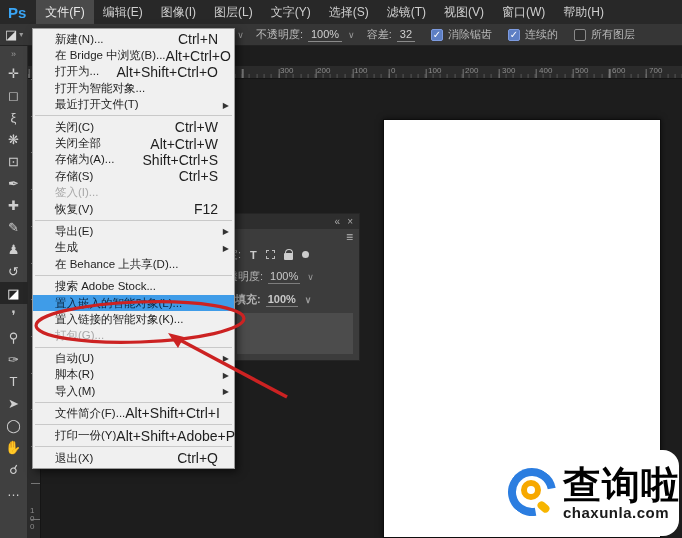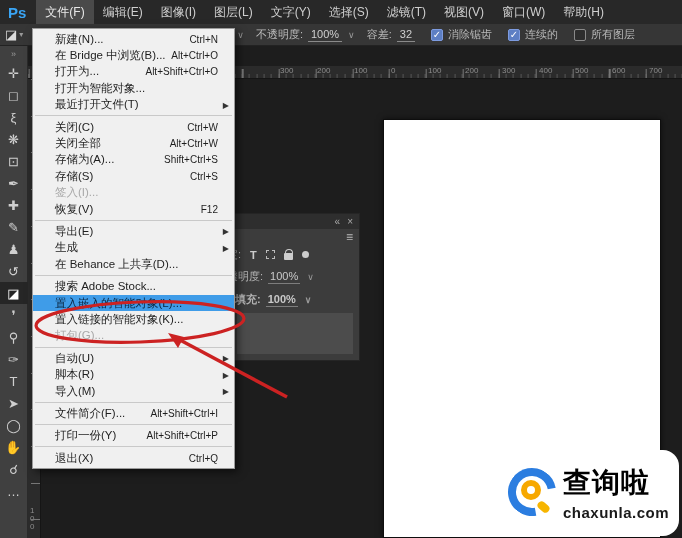--- a/index.html
+++ b/index.html
@@ -67,21 +67,21 @@
   #watermark { position:absolute; left:501px; top:450px; width:178px; height:86px;
     background:#ffffff; border-radius:16px; z-index:4; display:flex; align-items:center; padding-left:6px; }
   .wm-logo { position:relative; width:52px; height:52px; flex:0 0 52px; }
   .wm-ring { position:absolute; left:1px; top:1px; width:48px; height:48px; border-radius:50%;
     border:8px solid #2b7de0; border-right-color:transparent; transform:rotate(35deg); }
   .wm-lens { position:absolute; left:14px; top:13px; width:20px; height:20px; border-radius:50%;
     border:6px solid #f7a800; }
   .wm-handle { position:absolute; left:30px; top:36px; width:13px; height:8px; border-radius:4px;
     background:#f7b500; transform:rotate(40deg); }
   .wm-text { margin-left:4px; display:flex; flex-direction:column; align-items:flex-start; }
-  .wm-title { font-family:Liberation Mono, monospace; font-weight:700; font-size:28px;
+  .wm-title { font-family:Liberation Serif, serif; font-weight:700; font-size:38px;
     line-height:38px; color:#000; letter-spacing:1px; white-space:nowrap; }
   .wm-domain { font-size:15px; color:#1a1a1a; font-weight:700; letter-spacing:.5px; }
 
   
   #layers-panel { position:absolute; left:208px; top:213px; width:152px; height:148px;
     background:#3c3c3c; border:1px solid #252525; z-index:8; color:#b3b3b3; font-size:11px;
     display:flex; flex-direction:column; }
   .lp-header { height:15px; background:#2e2e2e; display:flex; justify-content:flex-end;
     align-items:center; gap:7px; padding-right:6px; color:#aaa; font-size:10px; }
   .lp-menurow { height:15px; display:flex; justify-content:flex-end; align-items:center;
@@ -99,21 +99,21 @@
   .lp-caret { margin-left:7px; font-size:9px; color:#9a9a9a; }
   .lp-list { flex:1; margin:2px 6px 6px 28px; background:#4c4c4c; }
 
   
   #file-menu { position:absolute; left:32px; top:28px; width:203px;
     background:#f0f0f0; border:1px solid #9b9b9b; box-shadow:3px 3px 8px rgba(0,0,0,.55);
     z-index:40; padding:2px 0; }
   .fm-item { position:relative; height:16.4px; display:flex; align-items:center;
     font-size:11.5px; color:#1e1e1e; padding:0 16px 0 10px; cursor:default; }
   .fm-label { margin-left:12px; white-space:nowrap; }
-  .fm-short { margin-left:auto; white-space:nowrap; font-size:10px; color:#1e1e1e; }
+  .fm-short { margin-left:auto; white-space:nowrap; font-size:14px; color:#1e1e1e; }
   .fm-item.disabled .fm-label, .fm-item.disabled .fm-short { color:#a8a8a8; }
   .fm-item.highlighted { background:#3f9ce8; }
   .fm-item.highlighted .fm-label { color:#0a2540; }
   .fm-arrow { position:absolute; right:5px; top:50%; transform:translateY(-50%);
     font-size:8px; color:#333; }
   .fm-sep { height:1px; background:#c9c9c9; margin:2.5px 2px; }
 
   
   #annotations { position:absolute; left:0; top:0; width:682px; height:538px;
     z-index:50; pointer-events:none; }
@@ -341,21 +341,21 @@
         <span class="fm-arrow">▶</span>
       </div>
       <div class="fm-sep"></div>
       <div class="fm-item">
         <span class="fm-label">文件简介(F)...</span>
         <span class="fm-short">Alt+Shift+Ctrl+I</span>
       </div>
       <div class="fm-sep"></div>
       <div class="fm-item">
         <span class="fm-label">打印一份(Y)</span>
-        <span class="fm-short">Alt+Shift+Ctrl+P</span>
+        <span class="fm-short">Alt+Shift+Adobe+P</span>
       </div>
       <div class="fm-sep"></div>
       <div class="fm-item">
         <span class="fm-label">退出(X)</span>
         <span class="fm-short">Ctrl+Q</span>
       </div>
     </div>
 
   <svg id="annotations" viewBox="0 0 682 538">
     <ellipse class="annot" cx="140" cy="322" rx="104" ry="20" fill="none" stroke-width="3.2" transform="rotate(-2 140 322)" stroke="#cc2222"></ellipse>

